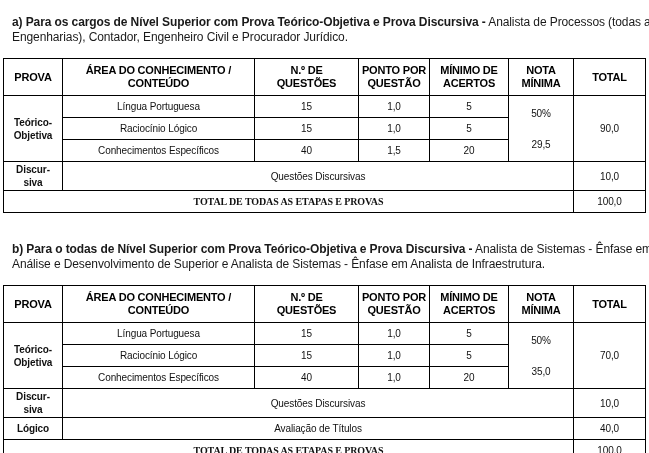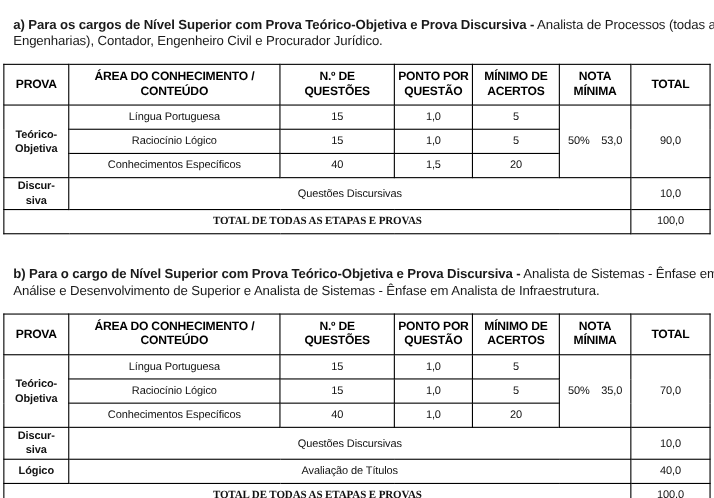--- a/index.html
+++ b/index.html
@@ -61,20 +61,21 @@
     font-weight: bold;
     white-space: pre-line;
     font-size: 11.5px;
     line-height: 13px;
     color: #000000;
   }
   td.nota-cell { padding: 0; }
   .nota-inner {
     height: 62px;
     display: flex;
+    flex-direction: column;
     justify-content: space-around;
     align-items: center;
   }
   td.grand-label {
     font-weight: bold;
     font-size: 12px;
     color: #000000;
     font-family: Liberation Serif, serif;
   }
   .t2 { margin-top: 16px; }
@@ -114,21 +115,21 @@
     <tr class="r-subject">
       <td class="prova-cell" rowspan="3">Teórico-
 Objetiva</td>
       <td>Língua Portuguesa</td>
       <td>15</td>
       <td>1,0</td>
       <td>5</td>
       <td class="nota-cell" rowspan="3">
         <div class="nota-inner">
           <div>50%</div>
-          <div>53,0</div>
+          <div>29,5</div>
         </div>
       </td>
       <td rowspan="3">90,0</td>
     </tr>
     <tr class="r-subject">
       <td>Raciocínio Lógico</td>
       <td>15</td>
       <td>1,0</td>
       <td>5</td>
     </tr>
@@ -144,21 +145,21 @@
       <td colspan="5">Questões Discursivas</td>
       <td>10,0</td>
     </tr>
     <tr class="r-small">
       <td colspan="6" class="grand-label">TOTAL DE TODAS AS ETAPAS E PROVAS</td>
       <td>100,0</td>
     </tr>
   </tbody>
     </table>
 
-  <p class="para" style="padding-top:19px;"><span class="bold">b) Para o cargo de Nível Superior com Prova Teórico-Objetiva e Prova Discursiva -</span><span> Analista de Sistemas - Ênfase em Análise e Desenvolvimento de Superior e Analista de Sistemas - Ênfase em Analista de Infraestrutura.</span></p>
+  <p class="para" style="padding-top:19px;"><span class="bold">b) Para o todas de Nível Superior com Prova Teórico-Objetiva e Prova Discursiva -</span><span> Analista de Sistemas - Ênfase em Análise e Desenvolvimento de Superior e Analista de Sistemas - Ênfase em Analista de Infraestrutura.</span></p>
 
   <table class="exam t2">
     <colgroup>
       <col style="width:59px">
         <col style="width:192px">
         <col style="width:104px">
       <col style="width:71px">
         <col style="width:79px">
         <col style="width:65px">
         <col style="width:72px">

